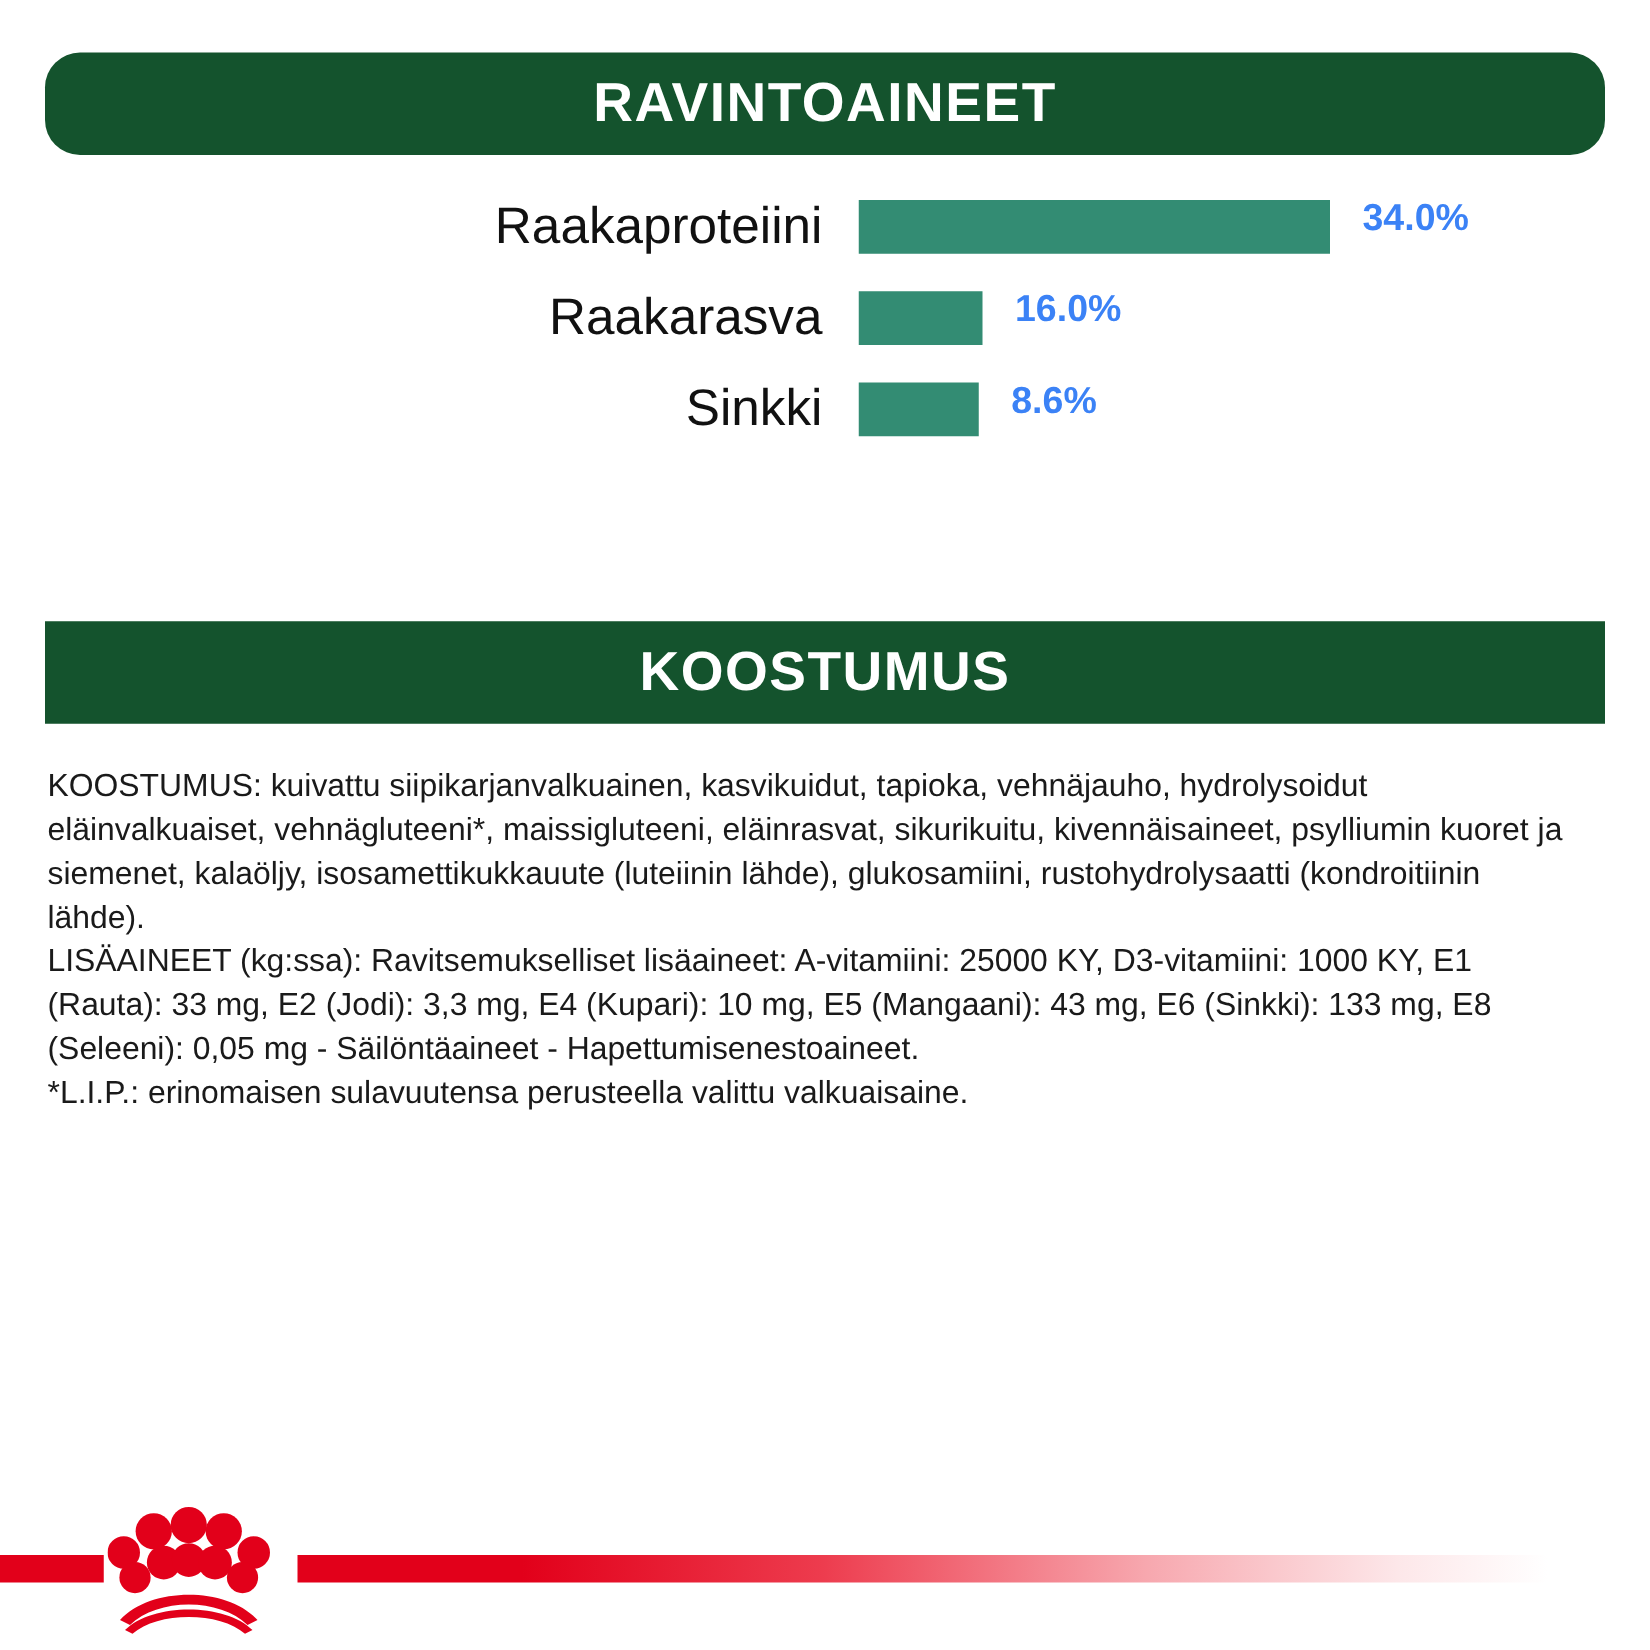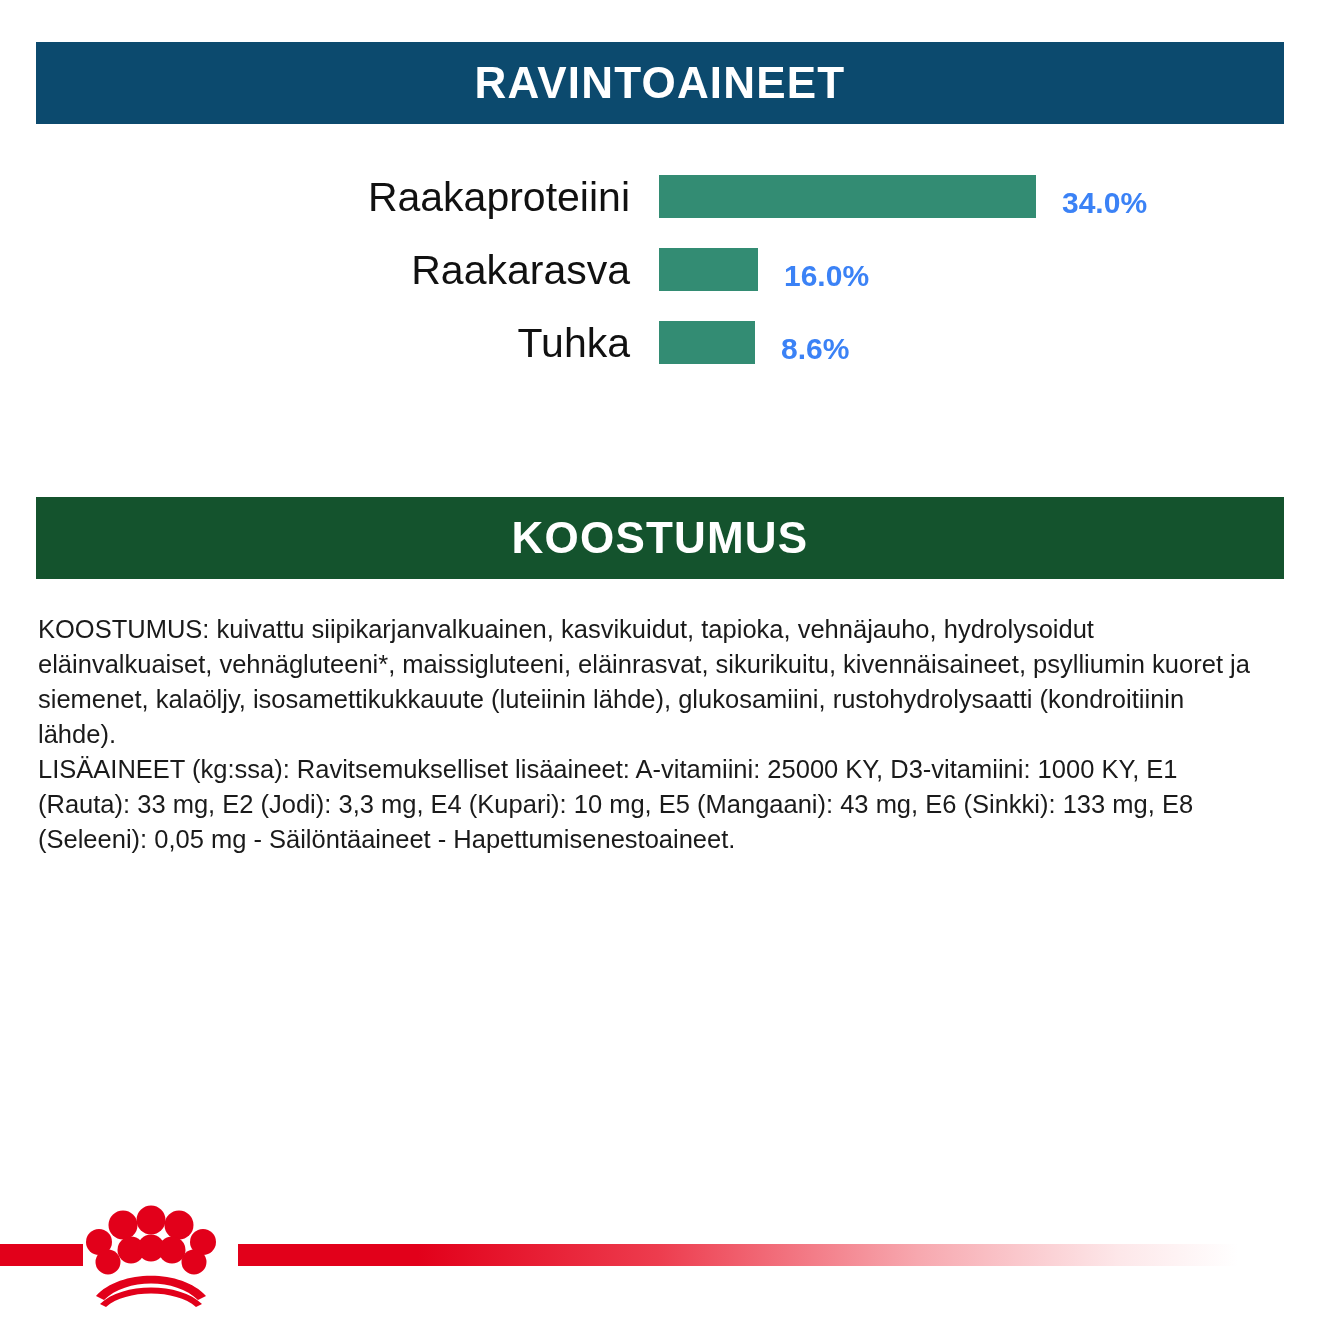--- a/index.html
+++ b/index.html
@@ -39,21 +39,22 @@
     top:160px;
     width:1320px;
     height:300px;
   }
   .bar-row{
     position:absolute;
     left:0;
     width:1320px;
     height:58px;
     display:flex;
-    align-items:flex-end;
+    align-items:flex-start;
+    padding-left:28px;
   }
   .bar-label{
     width:630px;
     text-align:right;
     font-size:41px;
     font-weight:400;
     line-height:1;
     color:#111111;
     padding-right:0;
     white-space:nowrap;
@@ -116,55 +117,56 @@
     position:absolute;
     left:86px;
     top:12px;
     width:130px;
     height:108px;
   }
 </style>
 </head>
 <body>
 
-<div class="banner" id="banner-nutrients" style="background: #0c4a6e;">
+<div class="banner" id="banner-nutrients" style="background: #14532d; border-radius: 28px;">
   <span class="banner-title">RAVINTOAINEET</span>
 </div>
 
 <div id="nutrient-chart">
     <div class="bar-row" style="top: 0px;">
       <div class="bar-label">Raakaproteiini</div>
       <div class="bar-track">
         <div class="bar-fill" style="width: 377px; background: rgb(51, 140, 115);"></div>
       </div>
       <div class="bar-value">34.0%</div>
     </div>
     <div class="bar-row" style="top: 73px;">
       <div class="bar-label">Raakarasva</div>
       <div class="bar-track">
         <div class="bar-fill" style="width: 99px; background: rgb(51, 140, 115);"></div>
       </div>
       <div class="bar-value">16.0%</div>
     </div>
     <div class="bar-row" style="top: 146px;">
-      <div class="bar-label">Tuhka</div>
+      <div class="bar-label">Sinkki</div>
       <div class="bar-track">
         <div class="bar-fill" style="width: 96px; background: rgb(51, 140, 115);"></div>
       </div>
       <div class="bar-value">8.6%</div>
     </div>
   </div>
 
 <div class="banner" id="banner-composition" style="background: #14532d;">
   <span class="banner-title">KOOSTUMUS</span>
 </div>
 
 <div id="composition-body">
   <p>KOOSTUMUS: kuivattu siipikarjanvalkuainen, kasvikuidut, tapioka, vehnäjauho, hydrolysoidut eläinvalkuaiset, vehnägluteeni*, maissigluteeni, eläinrasvat, sikurikuitu, kivennäisaineet, psylliumin kuoret ja siemenet, kalaöljy, isosamettikukkauute (luteiinin lähde), glukosamiini, rustohydrolysaatti (kondroitiinin lähde).</p>
   <p>LISÄAINEET (kg:ssa): Ravitsemukselliset lisäaineet: A-vitamiini: 25000 KY, D3-vitamiini: 1000 KY, E1 (Rauta): 33 mg, E2 (Jodi): 3,3 mg, E4 (Kupari): 10 mg, E5 (Mangaani): 43 mg, E6 (Sinkki): 133 mg, E8 (Seleeni): 0,05 mg - Säilöntäaineet - Hapettumisenestoaineet.</p>
+  <p>*L.I.P.: erinomaisen sulavuutensa perusteella valittu valkuaisaine.</p>
 </div>
 
 <div id="brand-footer">
   <div class="rule-left"></div>
   <div class="rule-right"></div>
   <svg id="crown-logo" viewBox="0 0 130 108">
     <g fill="#E2001A">
       <circle cx="13" cy="42" r="13"></circle>
       <circle cx="37" cy="25" r="14.5"></circle>
       <circle cx="65" cy="20" r="14.5"></circle>

